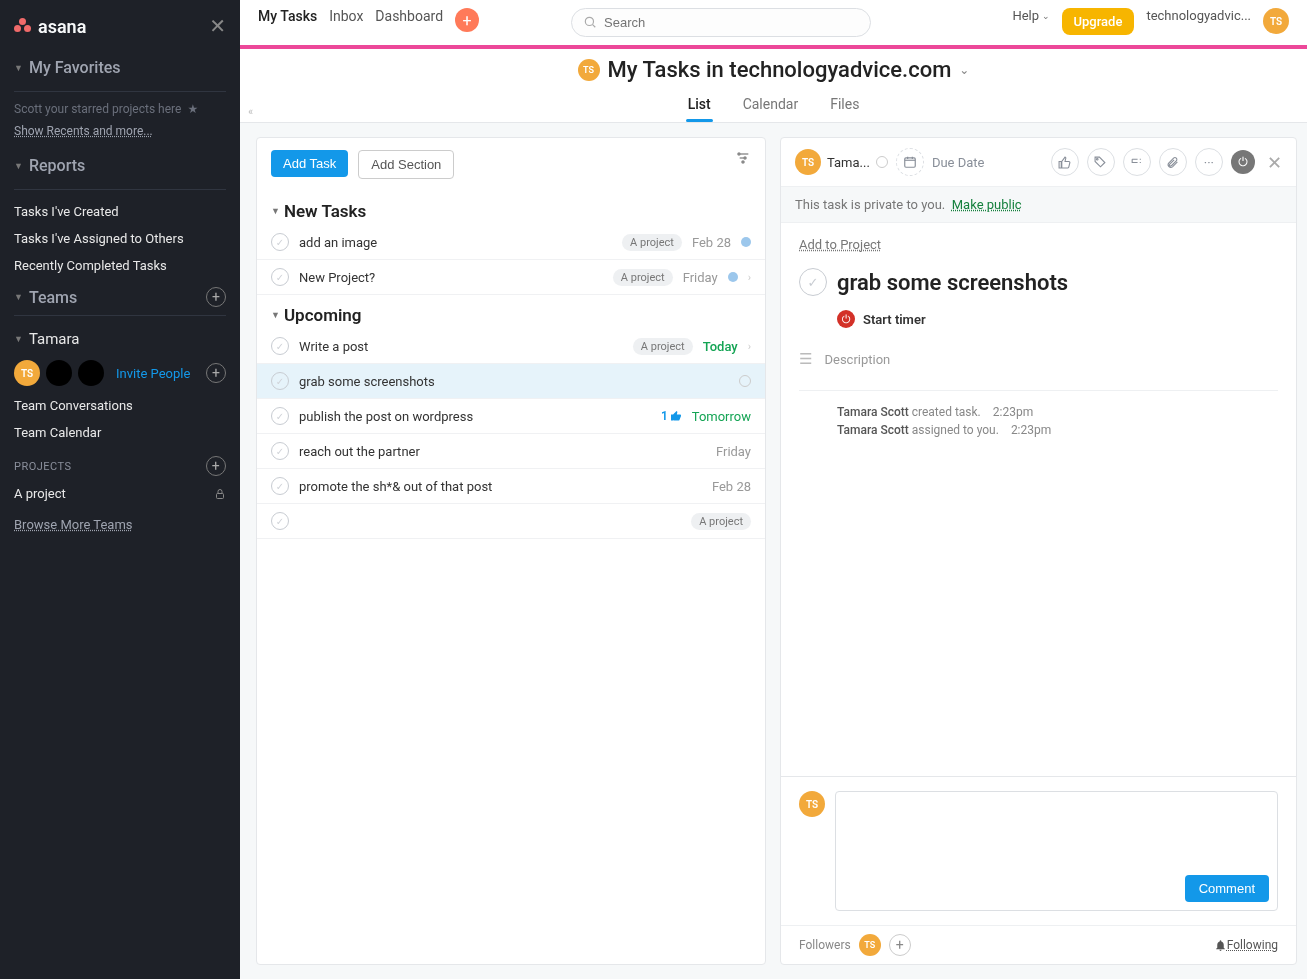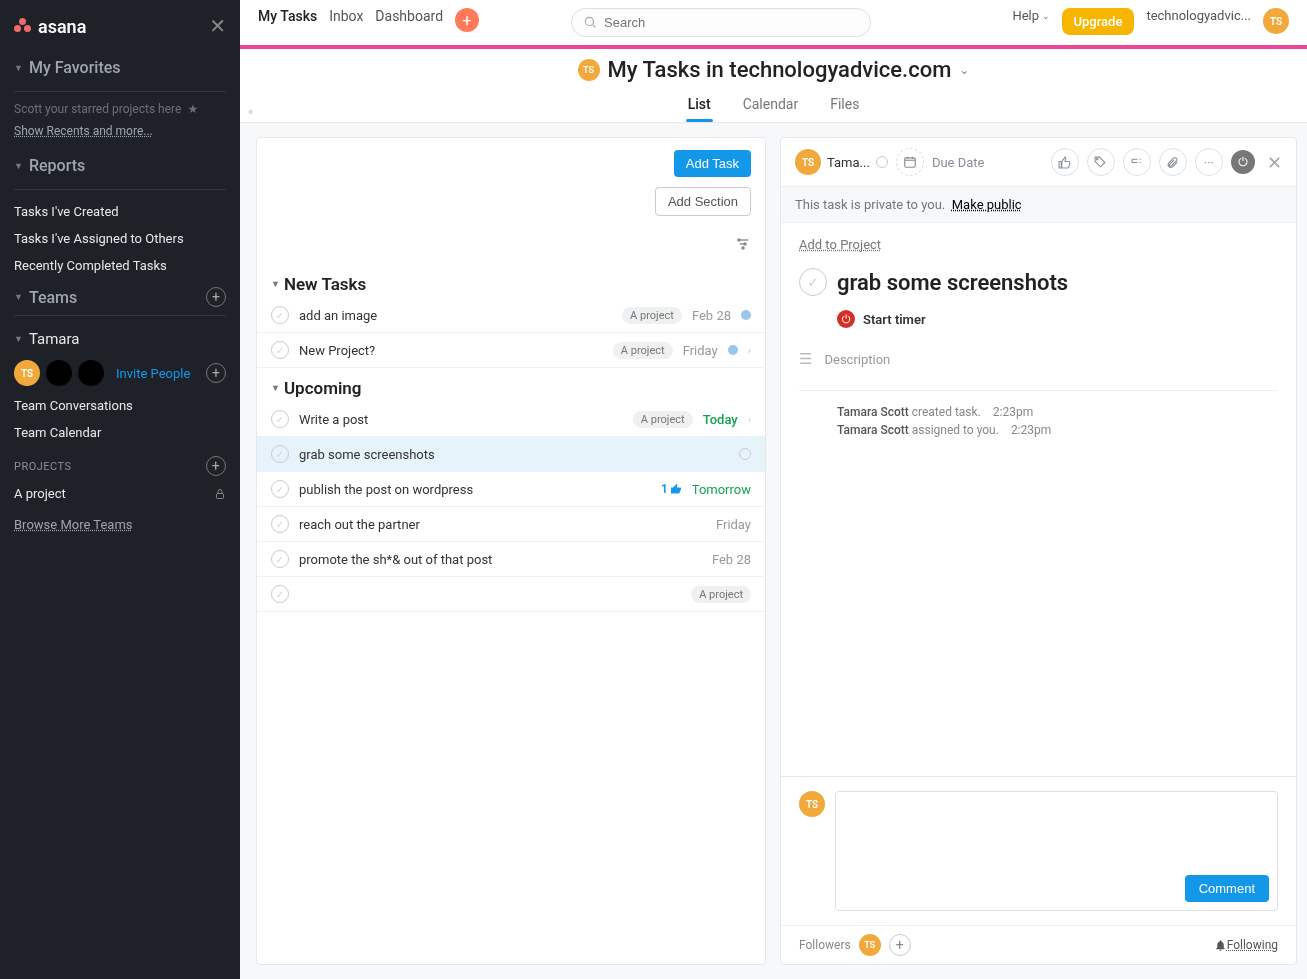--- a/index.html
+++ b/index.html
@@ -52,21 +52,21 @@
   .page-title-row{display:flex;align-items:center;justify-content:center;gap:8px;}
   .page-title{font-size:22px;font-weight:500;color:#222;}
   .tabs{display:flex;justify-content:center;gap:28px;margin-top:8px;}
   .tab{padding:6px 2px 10px;font-size:14px;color:#777;cursor:pointer;position:relative;}
   .tab.active{color:#222;font-weight:500;}
   .tab.active::after{content:'';position:absolute;bottom:0;left:0;right:0;height:3px;background:#1398e9;border-radius:2px;}
   .expand-toggle{position:absolute;left:8px;bottom:4px;color:#bbb;font-size:11px;cursor:pointer;}
   
   .content{flex:1;display:flex;gap:14px;padding:14px 10px 14px 16px;background:#f6f8f9;min-height:0;}
   .tasks-panel{width:510px;background:#fff;border:1px solid #e5e7ea;border-radius:4px;display:flex;flex-direction:column;}
-  .tasks-toolbar{display:flex;align-items:flex-end;gap:10px;padding:12px 14px;flex-direction:column;}
+  .tasks-toolbar{display:flex;align-items:flex-start;gap:10px;padding:12px 14px;}
   .btn-primary{background:#1398e9;color:#fff;border:none;padding:6px 12px;border-radius:4px;font-size:13px;font-weight:500;cursor:pointer;}
   .btn-secondary{background:#fff;color:#555;border:1px solid #ccc;padding:6px 12px;border-radius:4px;font-size:13px;cursor:pointer;}
   .toolbar-spacer{flex:1;}
   .filter-icon{color:#888;cursor:pointer;font-size:14px;}
   .section-head{display:flex;align-items:center;gap:4px;padding:10px 14px 4px;font-size:17px;font-weight:600;color:#222;cursor:pointer;}
   .task-row{display:flex;align-items:center;gap:10px;padding:8px 14px;border-bottom:1px solid #f0f1f3;font-size:13px;color:#333;cursor:pointer;}
   .task-row.selected{background:#e6f3fa;}
   .check-circle{width:18px;height:18px;border:1.5px solid #c8ccd2;border-radius:50%;display:flex;align-items:center;justify-content:center;color:#d0d3d8;font-size:10px;flex-shrink:0;cursor:pointer;}
   .task-title{flex:1;overflow:hidden;text-overflow:ellipsis;white-space:nowrap;}
   .pill{background:#eef0f2;color:#777;font-size:11px;padding:2px 8px;border-radius:10px;}
@@ -82,21 +82,21 @@
   .detail-head{display:flex;align-items:center;gap:8px;padding:10px 14px;border-bottom:1px solid #eef0f2;}
   .assignee-chip{display:flex;align-items:center;gap:6px;}
   .assignee-name{font-size:13px;color:#333;max-width:46px;overflow:hidden;text-overflow:ellipsis;white-space:nowrap;}
   .status-circle{width:12px;height:12px;border:1.5px solid #ccc;border-radius:50%;}
   .icon-circle{width:28px;height:28px;border:1px solid #dcdfe3;border-radius:50%;display:flex;align-items:center;justify-content:center;color:#898f99;cursor:pointer;font-size:13px;}
   .icon-circle.dashed{border-style:dashed;}
   .due-date-label{color:#898f99;font-size:13px;}
   .detail-close{color:#aaa;font-size:18px;cursor:pointer;margin-left:4px;}
   .harvest{width:24px;height:24px;border-radius:50%;background:#777;color:#fff;display:flex;align-items:center;justify-content:center;font-size:12px;cursor:pointer;}
   .private-bar{background:#f6f8f9;padding:10px 14px;font-size:13px;color:#777;border-bottom:1px solid #eef0f2;}
-  .make-public{text-decoration:underline dotted;cursor:pointer;color:#000000;}
+  .make-public{text-decoration:underline dotted;cursor:pointer;color:#15803d;}
   .detail-body{padding:14px 18px;flex:1;overflow:auto;}
   .add-project{color:#777;font-size:13px;text-decoration:underline dotted;cursor:pointer;}
   .detail-title-row{display:flex;align-items:center;gap:10px;margin-top:16px;}
   .big-check{width:28px;height:28px;border:1.5px solid #c8ccd2;border-radius:50%;display:flex;align-items:center;justify-content:center;color:#c8ccd2;font-size:13px;cursor:pointer;}
   .detail-title{font-size:22px;font-weight:600;color:#222;}
   .start-timer{display:flex;align-items:center;gap:8px;margin-top:14px;margin-left:38px;cursor:pointer;}
   .timer-badge{width:18px;height:18px;border-radius:50%;background:#d33128;color:#fff;display:flex;align-items:center;justify-content:center;font-size:11px;}
   .timer-text{font-size:13px;font-weight:600;color:#333;}
   .desc-row{display:flex;align-items:center;gap:12px;margin-top:22px;color:#999;font-size:13px;}
   .desc-icon{color:#bbb;font-size:15px;}

